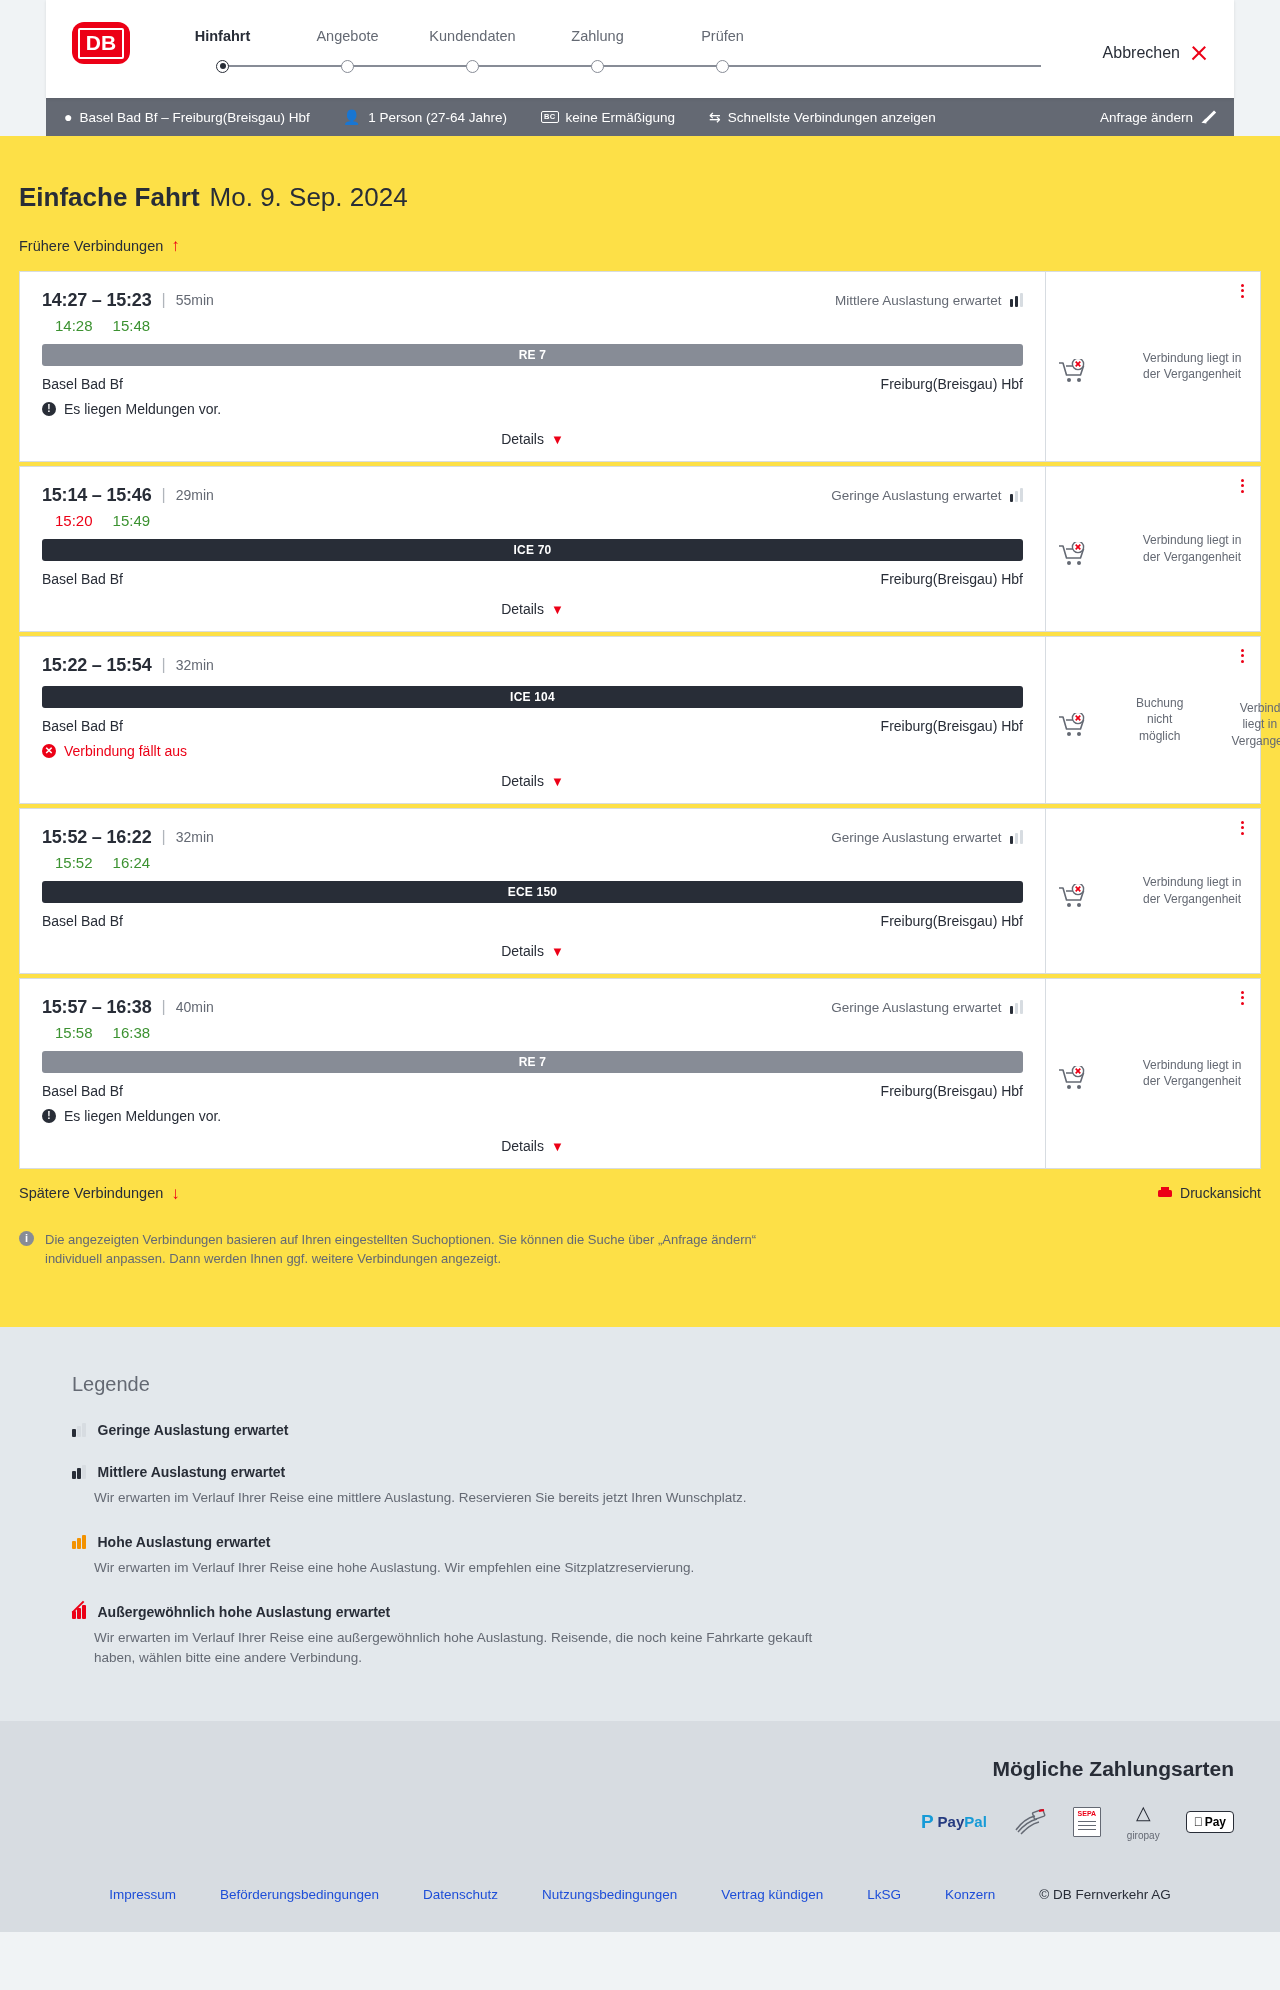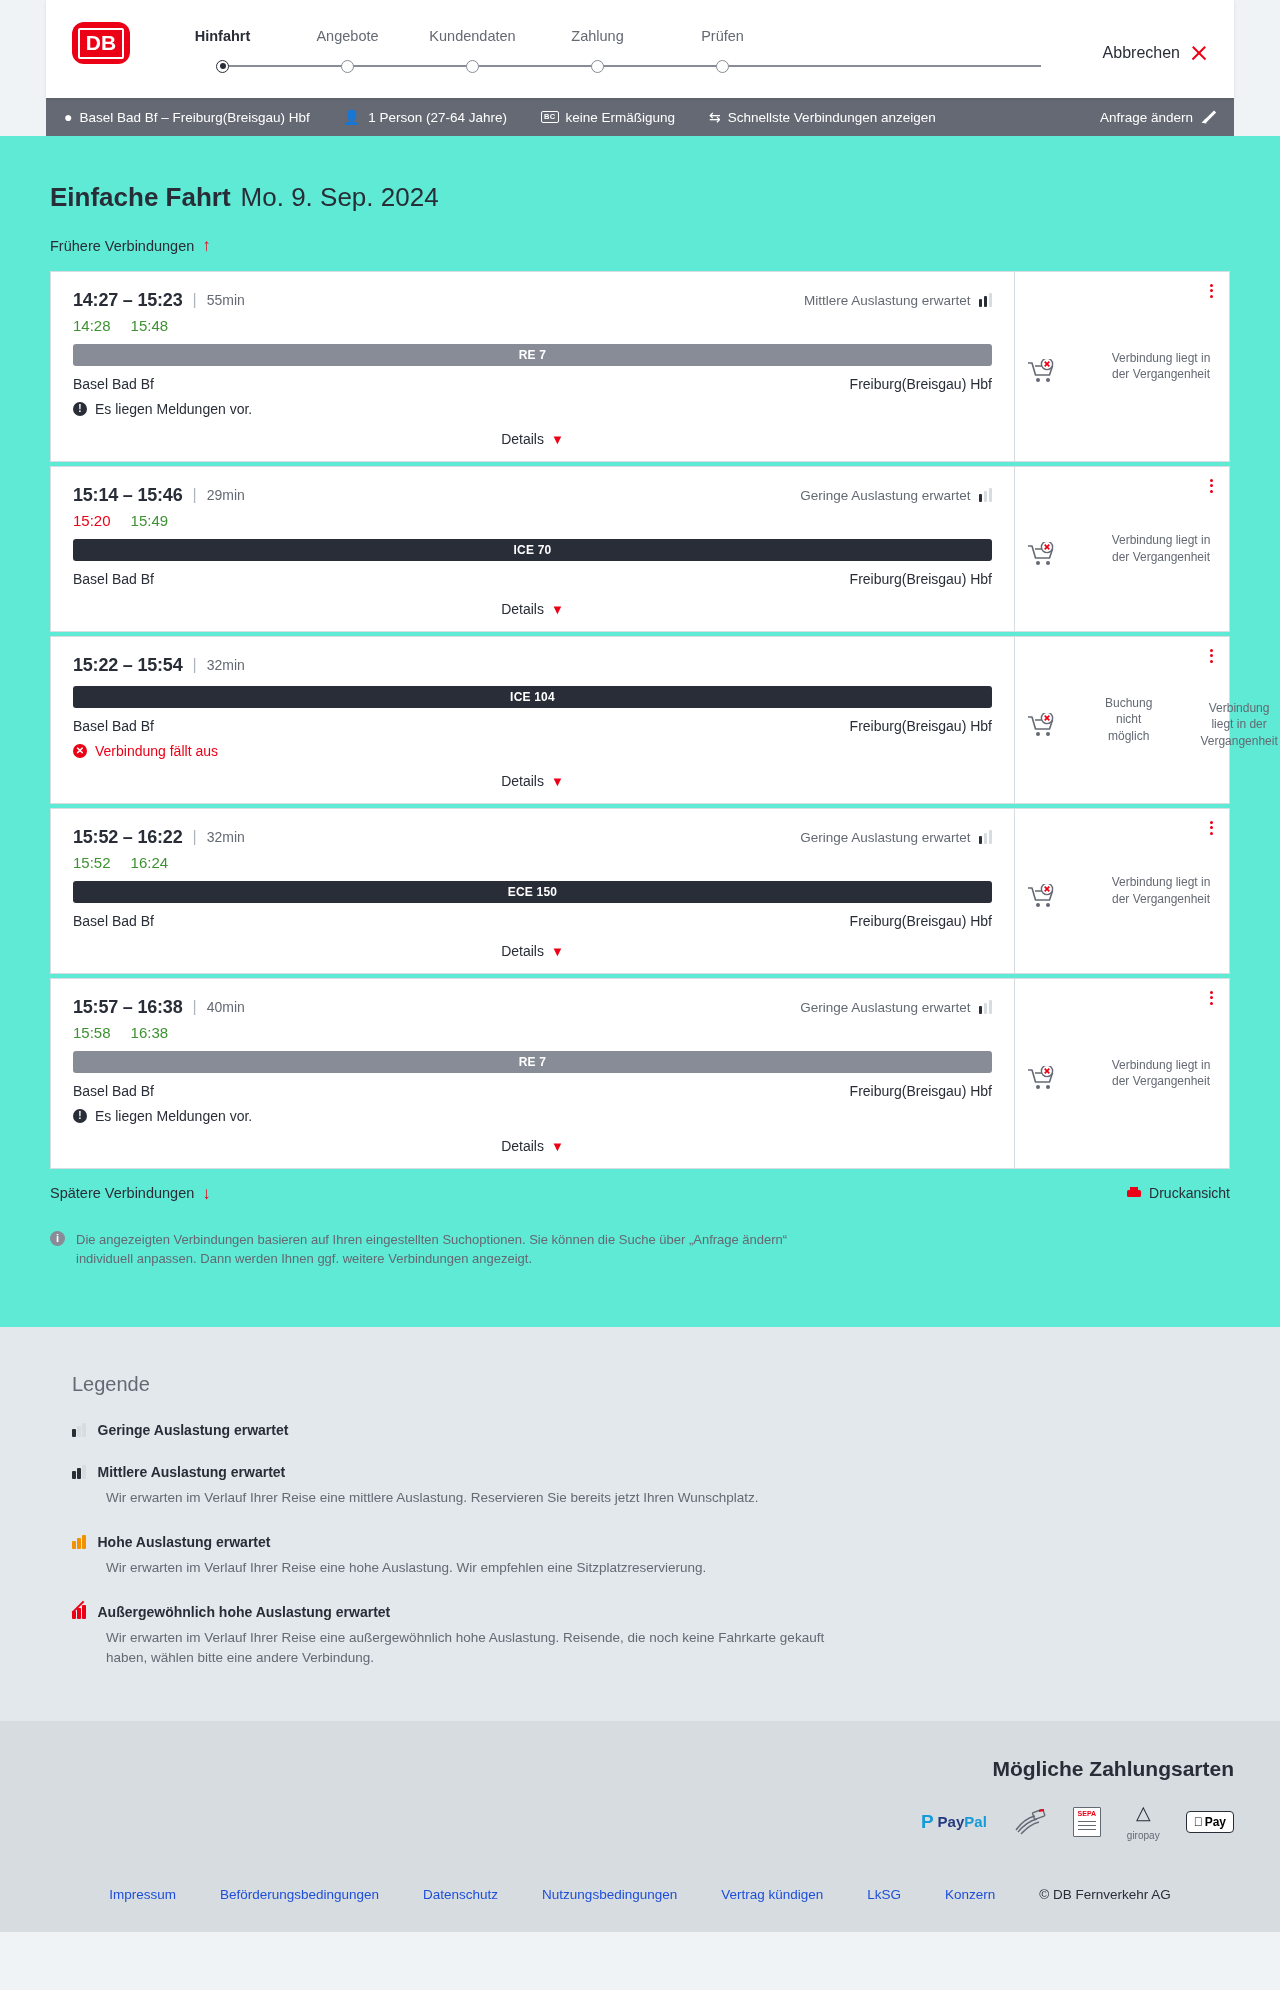--- a/index.html
+++ b/index.html
@@ -146,22 +146,22 @@
     content: ""; position: absolute;
     left: 0px; top: 10px;
     border-left: 3.5px solid transparent;
     border-right: 3.5px solid transparent;
     border-top: 4px solid #ffffff;
     transform: rotate(-45deg);
   }
 
   
   .content {
-    background: #5eead4;
-    padding: 0 50px;
+    background: #fde047;
+    padding: 0 19px;
   }
   .page-title {
     padding-top: 46px;
     font-size: 26px;
     font-weight: 400;
     display: flex; align-items: baseline; gap: 10px;
   }
   .page-title b { font-weight: 700; font-size: 26px; }
 
   .nav-link {
@@ -203,21 +203,21 @@
   .occ-icon i {
     display: block; width: 3.5px; background: #d7dce1; border-radius: 1px;
   }
   .occ-icon i.b1 { height: 8px; }
   .occ-icon i.b2 { height: 11px; }
   .occ-icon i.b3 { height: 14px; }
   .occ-icon.lvl1 i.b1 { background: #282d37; }
   .occ-icon.lvl2 i.b1, .occ-icon.lvl2 i.b2 { background: #282d37; }
   .occ-icon.lvl3 i { background: #f39200; }
 
-  .row2 { margin-top: 6px; display: flex; gap: 20px; font-size: 15px; }
+  .row2 { margin-top: 6px; display: flex; gap: 20px; font-size: 15px; margin-left: 13px; }
   .t-green { color: #3c9231; }
   .t-red { color: #ec0016; }
 
   .train-bar {
     margin-top: 10px;
     height: 22px;
     border-radius: 3px;
     color: #ffffff;
     font-size: 12px;
     font-weight: 700;
@@ -327,21 +327,21 @@
     background: #e3e8ec;
     padding: 46px 46px 52px 72px;
   }
   .legend-title { font-size: 20px; color: #646973; font-weight: 400; }
   .legend-item { margin-top: 26px; }
   .legend-head {
     display: flex; align-items: center; gap: 12px;
     font-size: 14px; font-weight: 700; color: #282d37;
   }
   .legend-desc {
-    margin-top: 8px; margin-left: 34px;
+    margin-top: 8px; margin-left: 22px;
     font-size: 13.5px; color: #646973; line-height: 1.5;
     max-width: 760px;
   }
   .hi-icon {
     display: inline-flex; align-items: flex-end; gap: 1.5px; height: 14px; position: relative;
   }
   .hi-icon i { display:block; width:3.5px; background:#ec0016; border-radius:1px; }
   .hi-icon i.b1 { height: 8px; } .hi-icon i.b2 { height: 11px; } .hi-icon i.b3 { height: 14px; }
   .hi-icon::after {
     content:""; position:absolute; left:-2px; top:1px; width:16px; height:2px;

